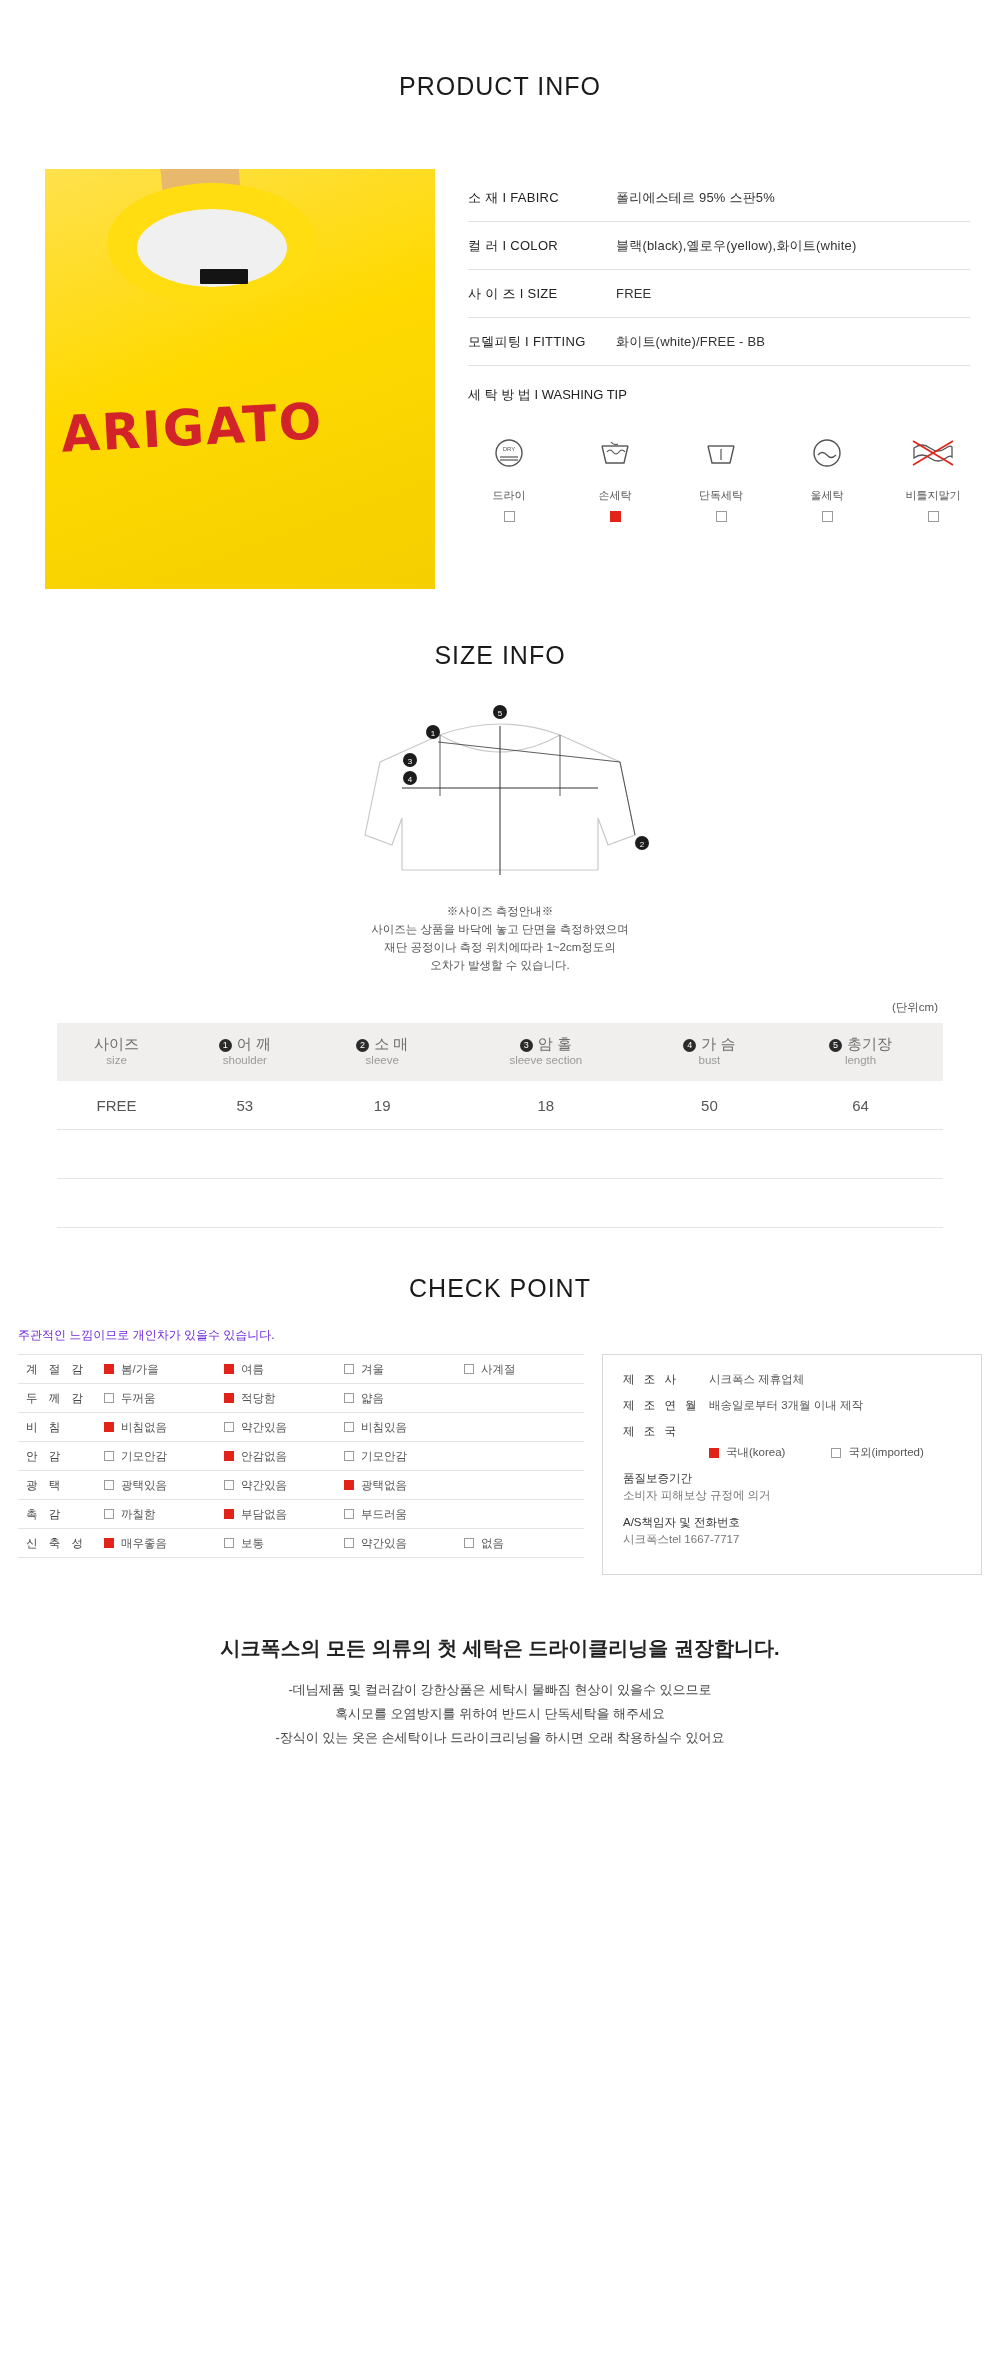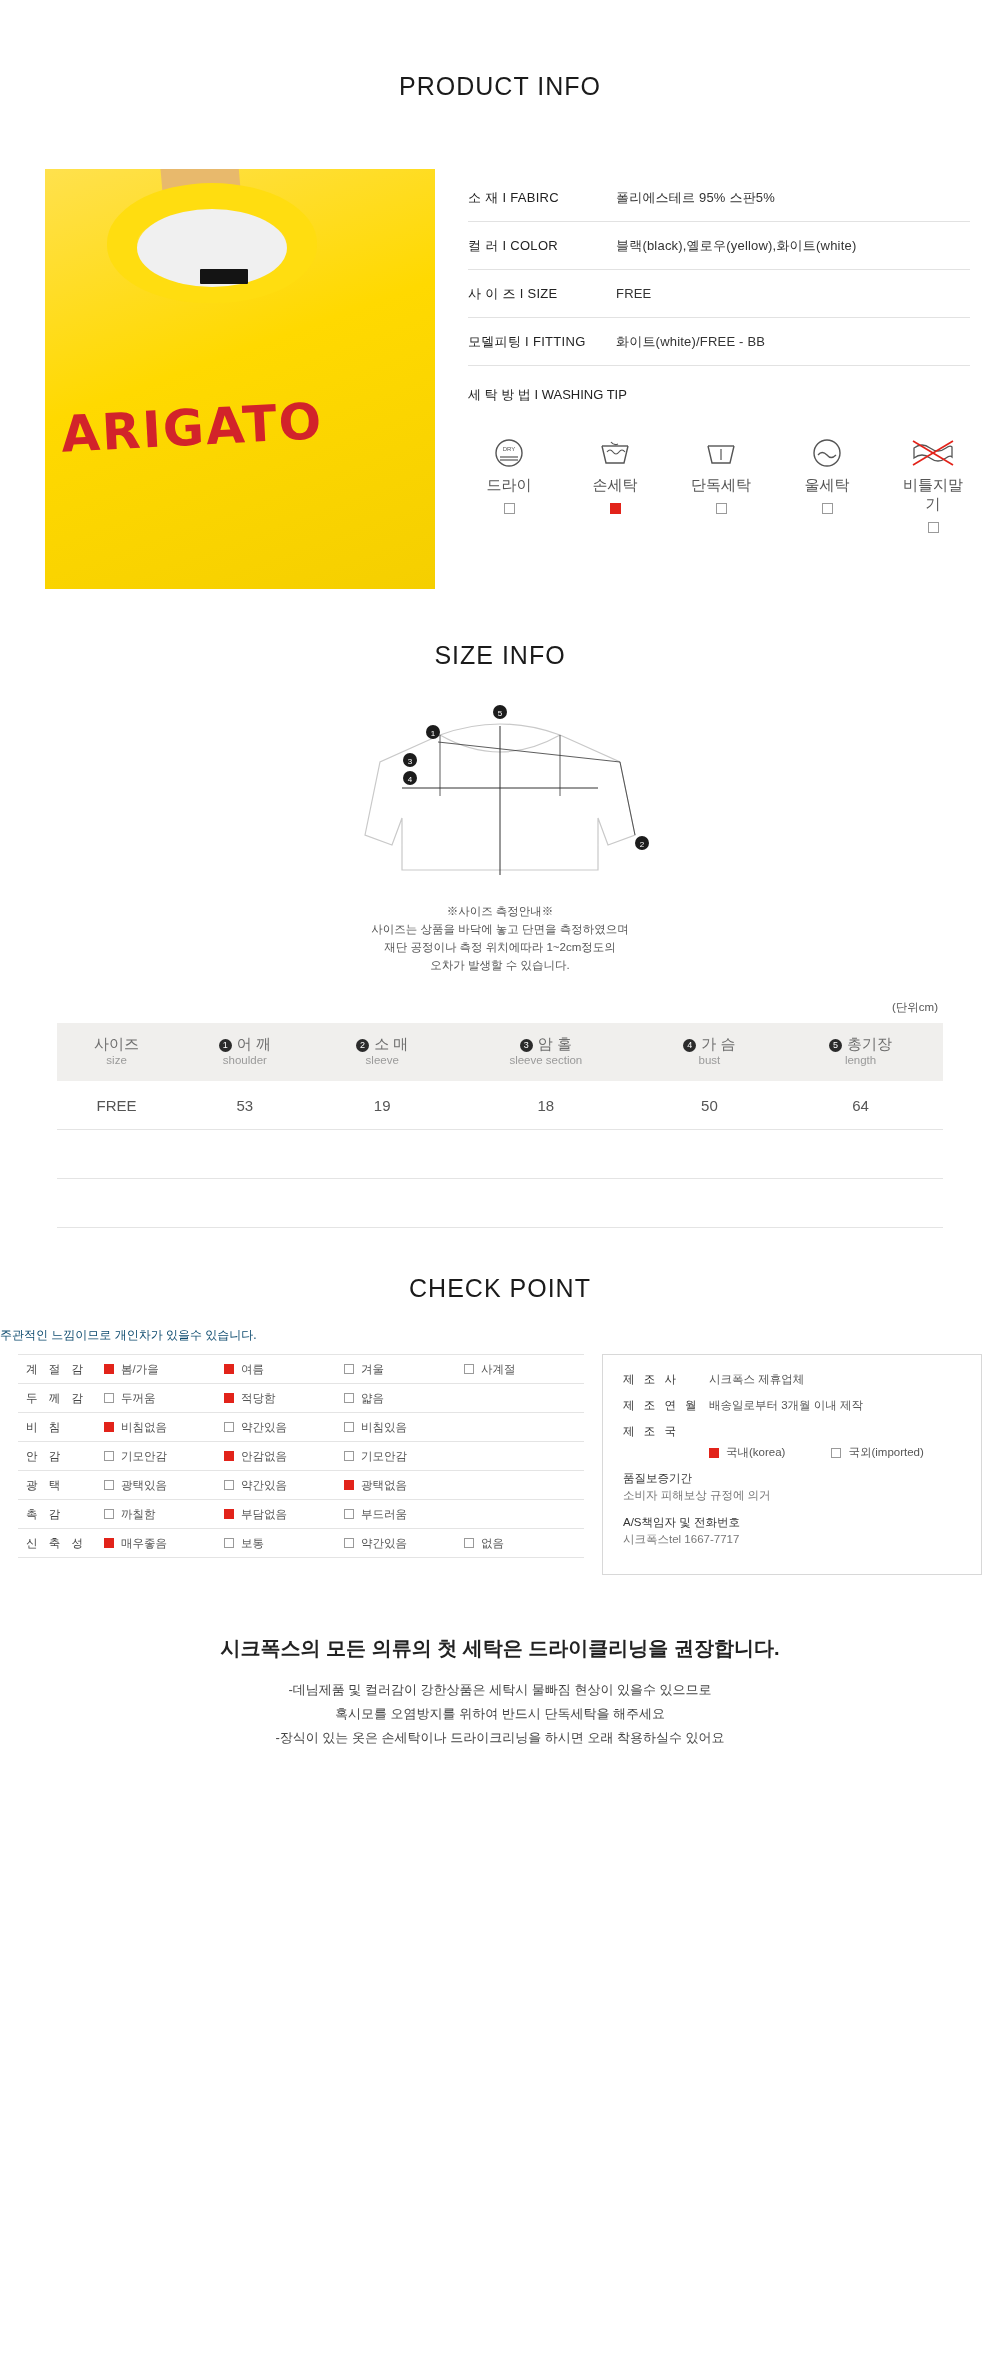--- a/index.html
+++ b/index.html
@@ -140,23 +140,23 @@
     width: 74px;
     text-align: center;
   }
   .wash-icon {
     height: 42px;
     display: flex;
     align-items: center;
     justify-content: center;
   }
   .wash-caption {
-    font-size: 15px;
+    font-size: 11px;
     color: #555;
-    margin-top: 2px;
+    margin-top: 14px;
   }
   .wash-box {
     width: 9px;
     height: 9px;
     border: 1px solid #9a9a9a;
     margin: 8px auto 0 auto;
     background: #fff;
   }
   .wash-box.on {
     background: #e2231a;
@@ -227,22 +227,23 @@
     font-size: 15px;
     color: #555;
     border-bottom: 1px solid #e4e4e4;
   }
   .size-table tbody tr.empty td {
     height: 46px;
   }
 
   
   .cp-subtitle {
-    color: #0c4a6e;
+    color: #6d28d9;
     font-size: 12px;
+    padding-left: 18px;
     margin-top: 24px;
   }
   .cp-wrap {
     display: flex;
     margin-top: 10px;
     padding: 0 18px 0 18px;
     gap: 18px;
   }
   .cp-left {
     flex: 0 0 566px;

